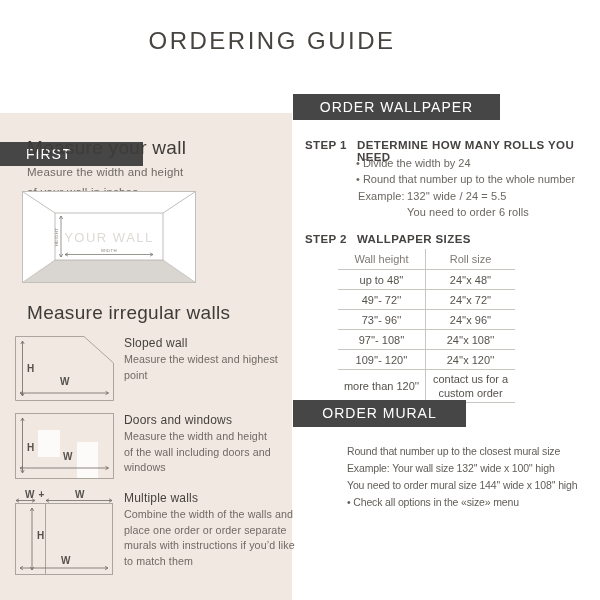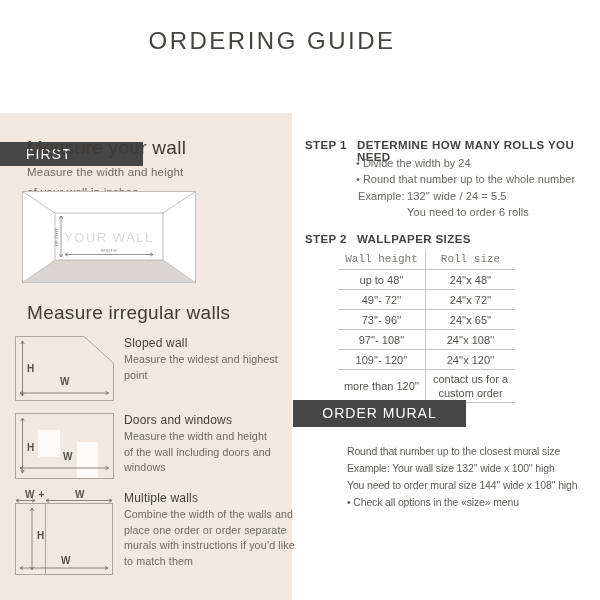--- a/index.html
+++ b/index.html
@@ -35,21 +35,21 @@
   #step1-bullets{left:356px;top:156px;margin:0;padding:0;list-style:none;
                  font-size:11px;line-height:15.5px;color:#6b6661;}
   #step1-bullets li::before{content:"• ";}
   .example-text{font-size:11px;color:#6b6661;letter-spacing:.1px;}
   #example-label{left:358px;top:190px;}
   #example-value{left:407px;top:190px;}
   #example-result{left:407px;top:206px;}
 
   #sizes-table{left:338px;top:249px;}
   #sizes-table table{border-collapse:collapse;width:177px;font-size:11px;color:#56524d;}
-  #sizes-table th{font-weight:normal;color:#7e7973;height:16px;font-family:Liberation Mono, monospace;}
+  #sizes-table th{font-weight:normal;color:#7e7973;height:16px;}
   #sizes-table th,#sizes-table td{border-bottom:1px solid #c9c5c0;text-align:center;padding:2px 0;}
   #sizes-table .c1{border-right:1px solid #c9c5c0;width:87px;}
   #sizes-table td{height:15px;}
   #sizes-table tr.tall td{height:28px;line-height:14px;}
 
   #mural-block{left:347px;top:443px;width:253px;font-size:10.5px;letter-spacing:-.15px;
                line-height:17px;color:#615d58;}
   #mural-bullet::before{content:"• ";}
 
   svg text{font-family:"Liberation Sans","DejaVu Sans",sans-serif;}
@@ -125,20 +125,21 @@
     <line x1="17" y1="20" x2="17" y2="82" stroke="#6f6a64" stroke-width="0.8"></line>
     <path d="M15.3,23 17,20 18.7,23 M15.3,79 17,82 18.7,79" fill="none" stroke="#6f6a64" stroke-width="0.8"></path>
     <text class="hw" x="22" y="51">H</text>
     <line x1="5" y1="80" x2="93" y2="80" stroke="#6f6a64" stroke-width="0.8"></line>
     <path d="M8,78.3 5,80 8,81.7 M90,78.3 93,80 90,81.7" fill="none" stroke="#6f6a64" stroke-width="0.8"></path>
     <text class="hw" x="46" y="76">W</text>
   </svg>
   <div class="abs item-title" id="item3-title">Multiple walls</div>
   <div class="abs item-desc" id="item3-desc">Combine the width of the walls and place one order or order separate murals with instructions if you’d like to match them</div>
 
+  <div class="abs dark-bar" id="wallpaper-bar">ORDER WALLPAPER</div>
 
   <div class="abs step-label" id="step1-label">STEP 1</div>
   <div class="abs step-title" id="step1-title">DETERMINE HOW MANY ROLLS YOU NEED</div>
   <ul class="abs" id="step1-bullets">
     <li>Divide the width by 24</li>
     <li>Round that number up to the whole number</li>
   </ul>
   <div class="abs example-text" id="example-label">Example:</div>
   <div class="abs example-text" id="example-value">132'' wide / 24 = 5.5</div>
   <div class="abs example-text" id="example-result">You need to order 6 rolls</div>
@@ -156,21 +157,21 @@
       <tr>
         <td class="c1">up to 48''</td>
         <td>24''x 48''</td>
       </tr>
       <tr>
         <td class="c1">49''- 72''</td>
         <td>24''x 72''</td>
       </tr>
       <tr>
         <td class="c1">73''- 96''</td>
-        <td>24''x 65''</td>
+        <td>24''x 96''</td>
       </tr>
       <tr>
         <td class="c1">97''- 108''</td>
         <td>24''x 108''</td>
       </tr>
       <tr>
         <td class="c1">109''- 120''</td>
         <td>24''x 120''</td>
       </tr>
       <tr class="tall">

